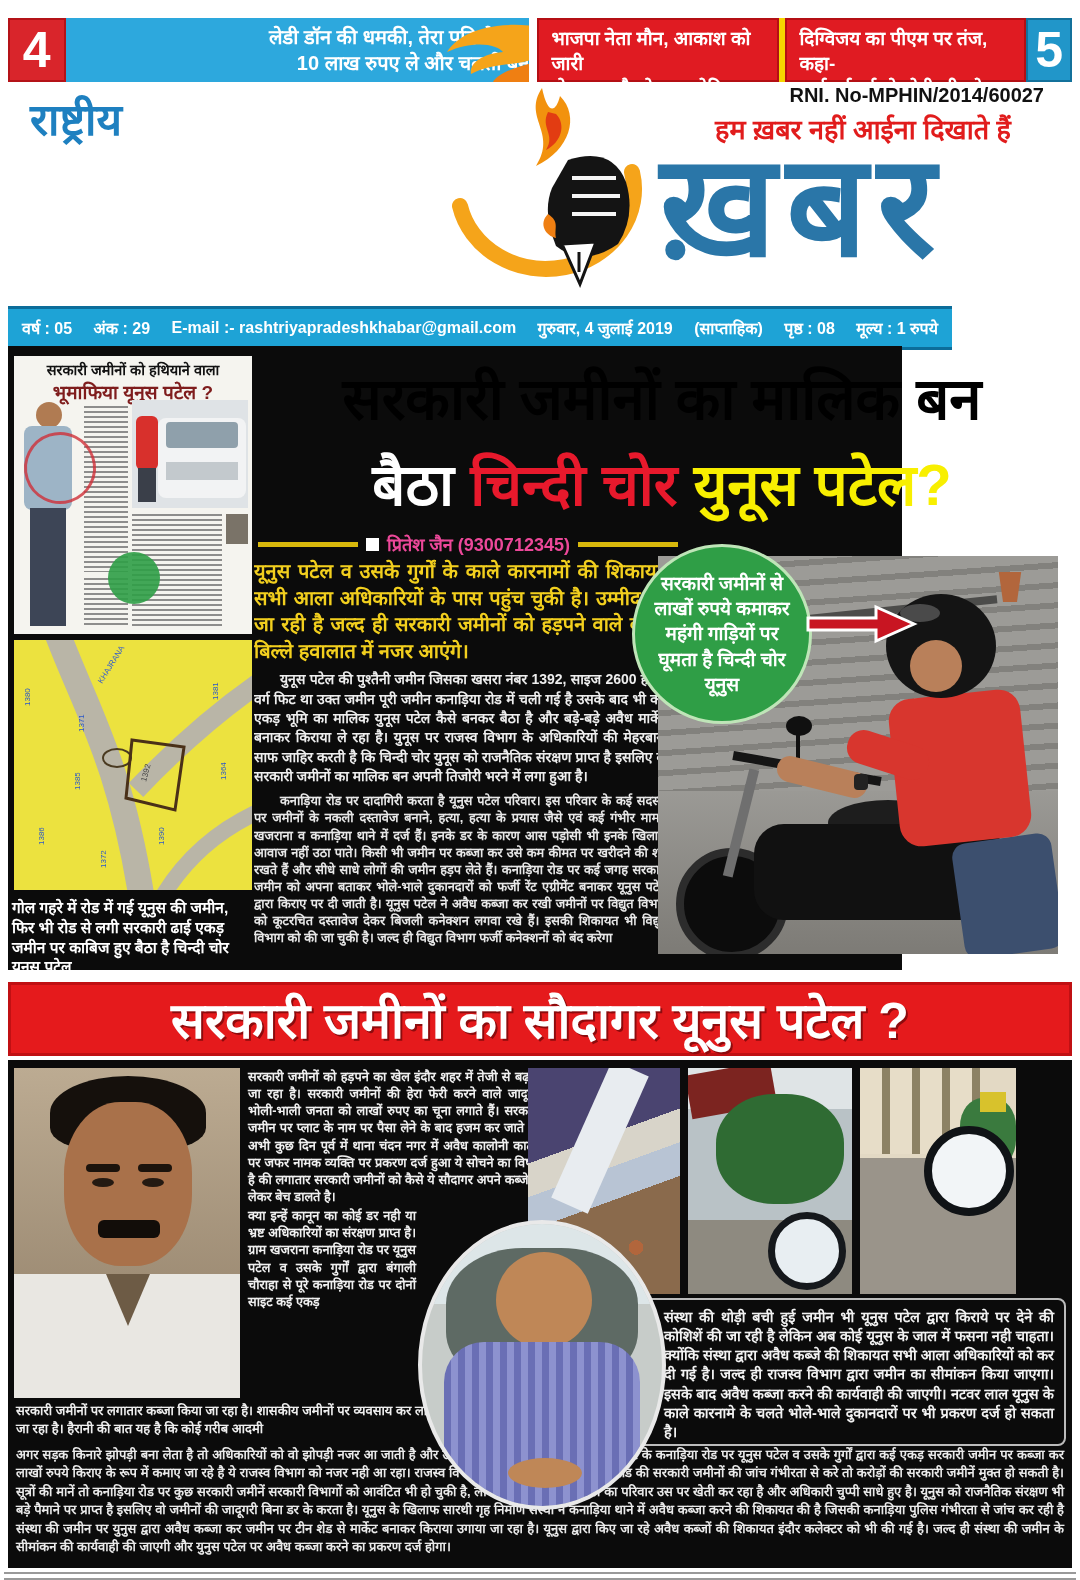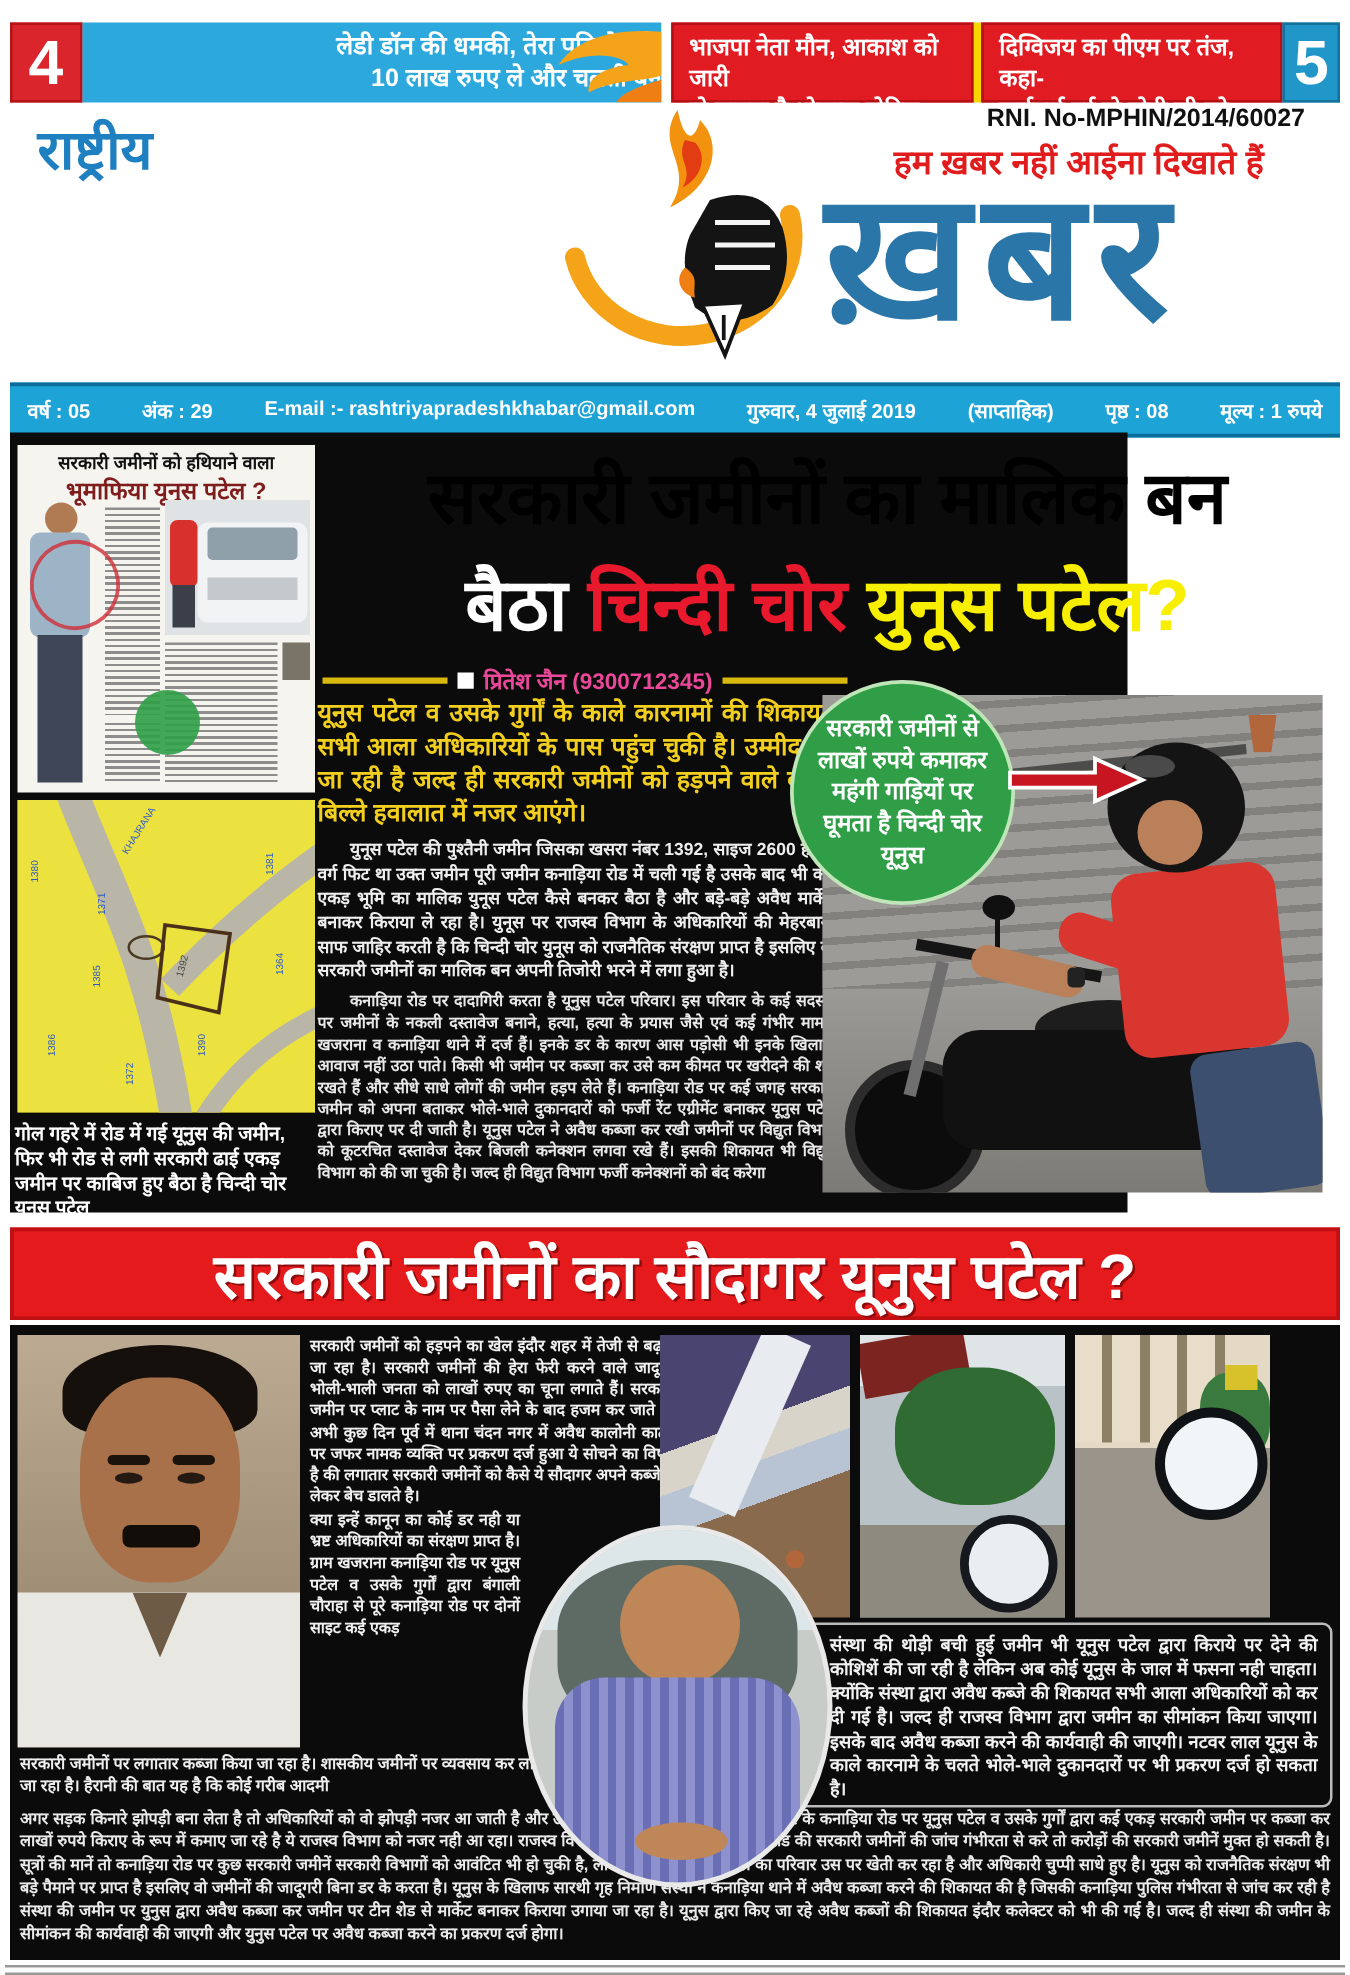--- a/index.html
+++ b/index.html
@@ -22,21 +22,21 @@
   .strip-divider{width:6px;background:#f6d500;}
   .flamedeco{position:absolute;right:-6px;top:0;height:64px;}
   
   #kicker{left:30px;top:88px;font-size:44px;font-weight:bold;color:#1e80c0;}
   #title-left{left:16px;top:104px;font-size:138px;font-weight:800;color:#e8100c;letter-spacing:8px;line-height:1.15;}
   #title-right{left:660px;top:124px;font-size:142px;font-weight:800;color:#2a76a8;letter-spacing:10px;line-height:1.15;}
   #rni{right:36px;top:84px;font-size:20px;font-weight:bold;color:#111;}
   #tagline{left:665px;top:110px;width:396px;text-align:center;font-size:27px;font-weight:bold;color:#e11c1c;}
   #logo{left:430px;top:86px;}
   
-  #dateline{top:306px;left:8px;width:1064px;height:44px;background:#1ea3d6;
+  #dateline{top:306px;left:8px;width:944px;height:44px;background:#1ea3d6;
             border-top:3px solid #0c6d9a;border-bottom:3px solid #0c6d9a;box-sizing:border-box;
             display:flex;align-items:center;justify-content:space-between;padding:0 14px;
             color:#fff;font-weight:bold;font-size:16px;}
   
   .panel{background:#0b0b0b;}
   #article1{top:346px;left:8px;width:894px;height:624px;}
   #article2{top:1060px;left:8px;width:1064px;height:508px;overflow:hidden;}
   
   .clip{left:6px;top:10px;width:238px;height:278px;background:#f5f4ef;overflow:hidden;}
   .clip-h1{margin:3px 2px 0;text-align:center;font-size:14.5px;font-weight:bold;color:#111;}

